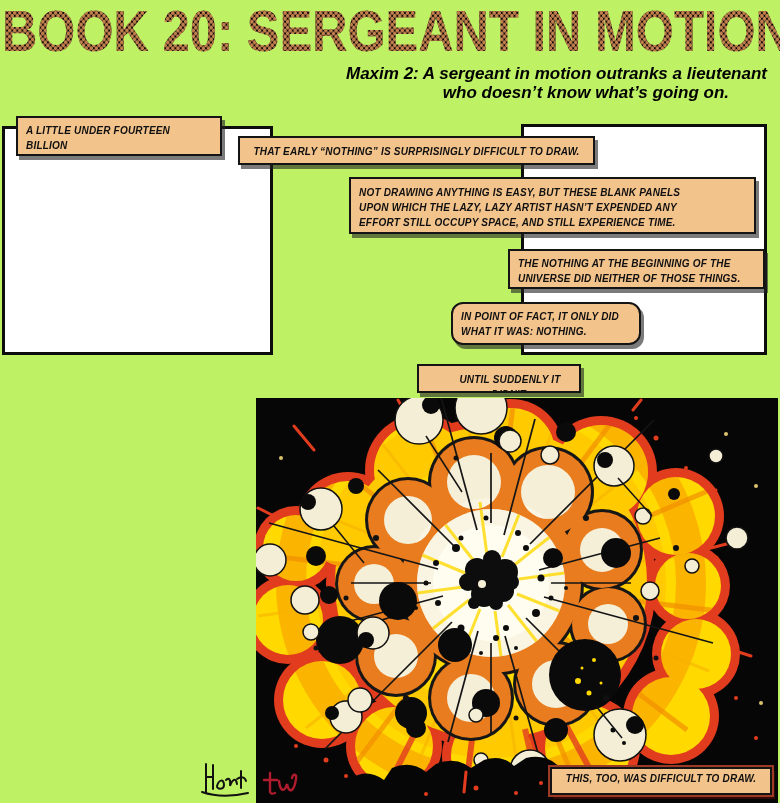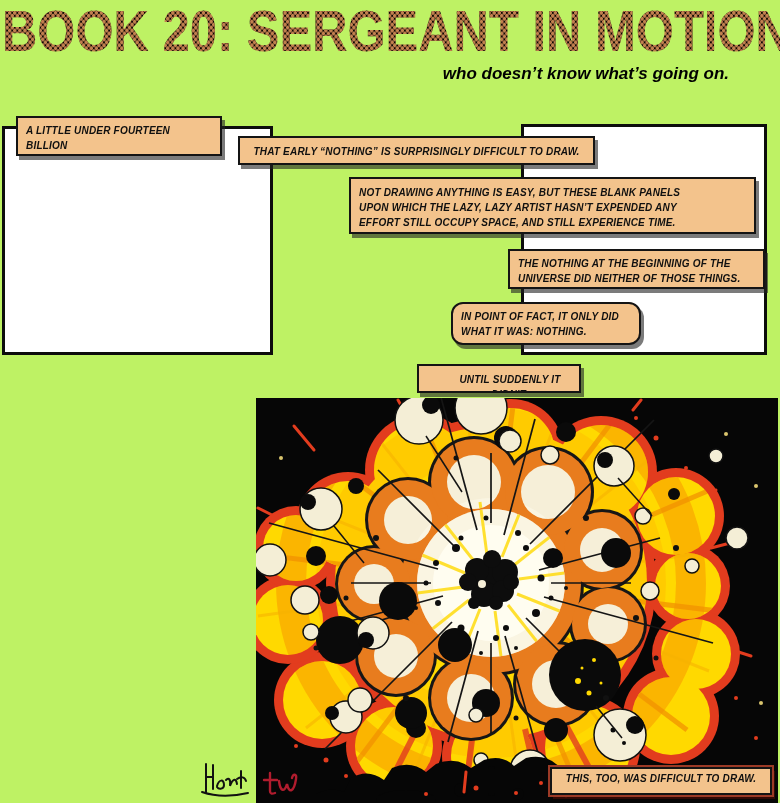--- a/index.html
+++ b/index.html
@@ -56,20 +56,21 @@
   .sig-colorist{position:absolute;left:260px;top:768px;z-index:6;}
 </style>
 </head>
 <body>
 
 <div class="page">
 
   <h1 class="title">BOOK 20: SERGEANT IN MOTION</h1>
 
   <div class="maxim">
+    <div><span class="m-label">Maxim 2:</span> <span>A sergeant in motion outranks a lieutenant</span></div>
     <div class="m-line2">who doesn’t know what’s going on.</div>
   </div>
 
   <div class="panel panel-left"></div>
   <div class="panel panel-right"></div>
 
   <div class="explosion">
     <svg width="522" height="405" viewBox="0 0 522 405" role="img">
       <defs>
         <clipPath id="cloudClip">

